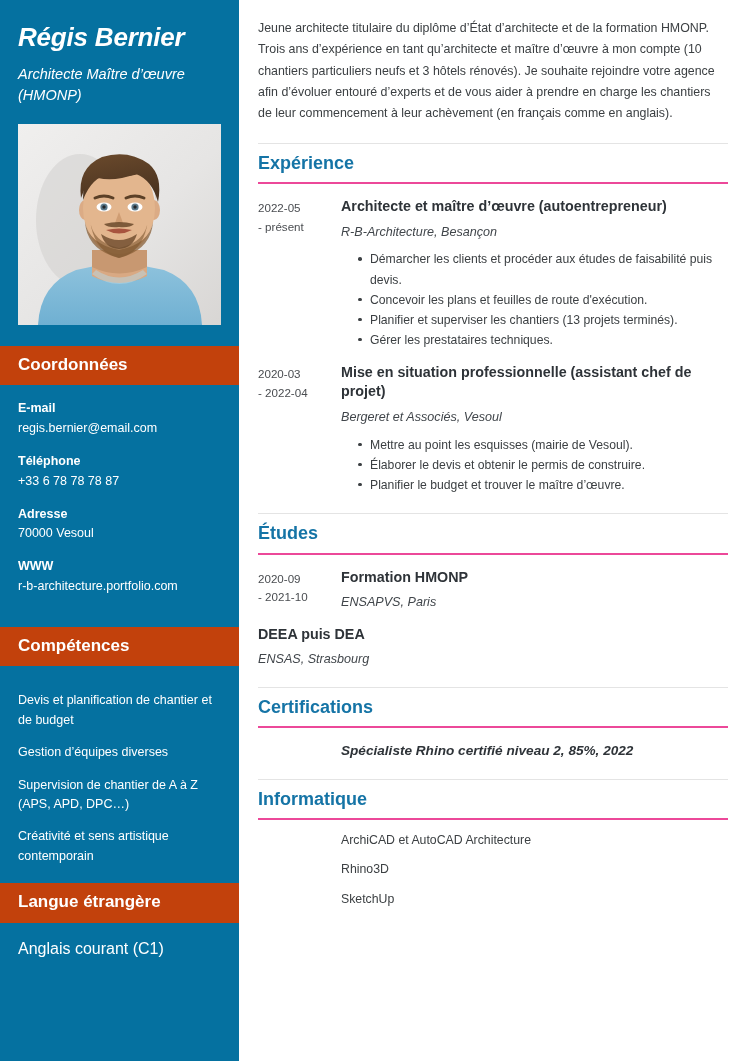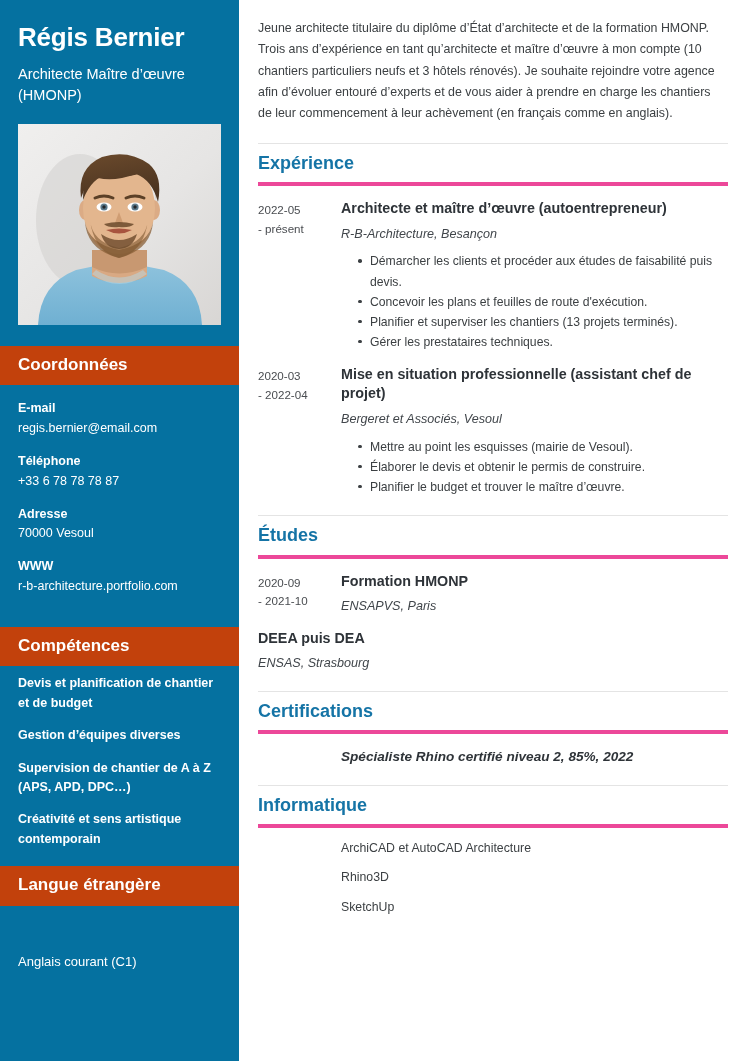--- a/index.html
+++ b/index.html
@@ -26,20 +26,21 @@
     width: 239px;
     min-width: 239px;
     background: #0571a0;
     color: #ffffff;
     position: relative;
     padding-bottom: 40px;
   }
 
   .name-block {
     padding: 22px 21px 14px 18px;
+    font-style: italic;
   }
 
   .full-name {
     font-size: 26px;
     font-weight: bold;
     line-height: 1.18;
     letter-spacing: -0.2px;
     color: #ffffff;
   }
 
@@ -71,21 +72,21 @@
   }
 
   .side-section-head.coord { margin-top: 21px; }
   .side-section-head.comp { margin-top: 15px; }
   .side-section-head.lang { margin-top: 0; }
 
   .side-body {
     padding: 14px 18px 14px 18px;
   }
   .side-body.contact { padding-top: 14px; padding-bottom: 16px; }
-  .side-body.skills { padding-top: 8px; padding-bottom: 17px; font-weight: bold; }
+  .side-body.skills { padding-top: 25px; padding-bottom: 17px; }
   .side-body.langs { padding-top: 14px; padding-bottom: 14px; }
 
   .contact-item { margin-bottom: 14px; }
   .contact-item:last-child { margin-bottom: 0; }
 
   .contact-label {
     font-size: 12.5px;
     font-weight: bold;
     color: #ffffff;
     line-height: 1.5;
@@ -100,24 +101,23 @@
 
   .skill-item {
     font-size: 12.5px;
     line-height: 1.55;
     color: #ffffff;
     margin-bottom: 13px;
   }
   .skill-item:last-child { margin-bottom: 0; }
 
   .lang-item {
-    font-size: 13px;
+    font-size: 16px;
     line-height: 1.55;
     color: #ffffff;
-    margin-top: 32px;
   }
 
   
   .main {
     flex: 1;
     padding: 18px 22px 0 19px;
     background: #ffffff;
   }
 
   .summary {
@@ -125,21 +125,21 @@
     line-height: 1.72;
     color: #3c4043;
     text-align: left;
     padding-right: 2px;
   }
 
   .section { margin-top: 18px; }
 
   .section-head {
     border-top: 1px solid #e4e4e4;
-    border-bottom: 4px solid #ec4899;
+    border-bottom: 2px solid #ec4899;
     padding: 9px 0 8px 0;
   }
 
   .section-title {
     font-size: 18px;
     font-weight: bold;
     color: #1574a6;
     line-height: 1.2;
   }
 

